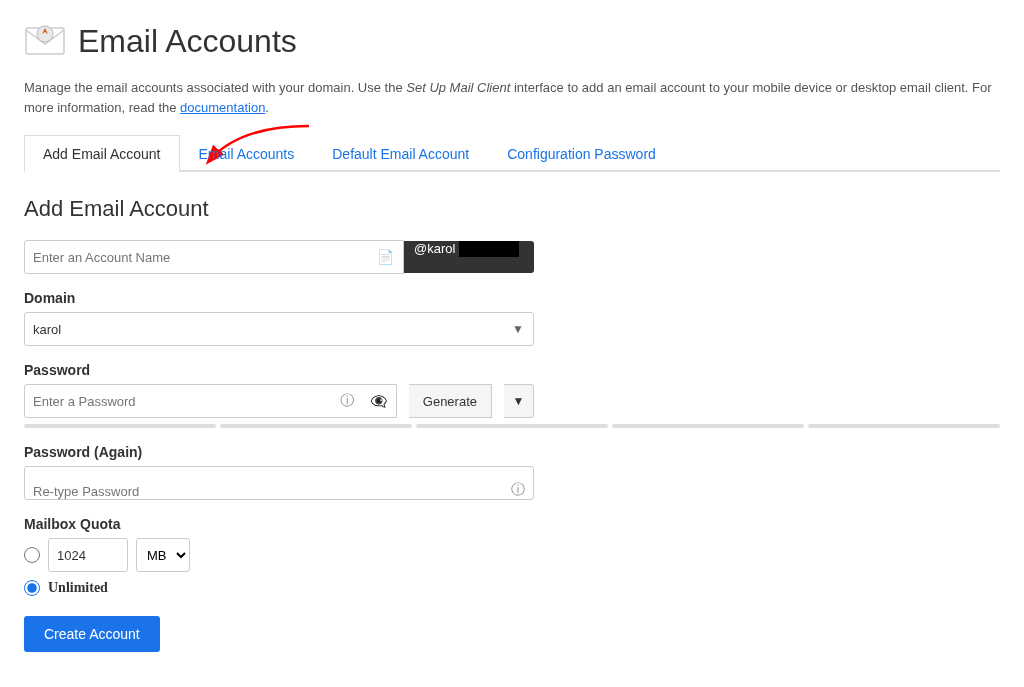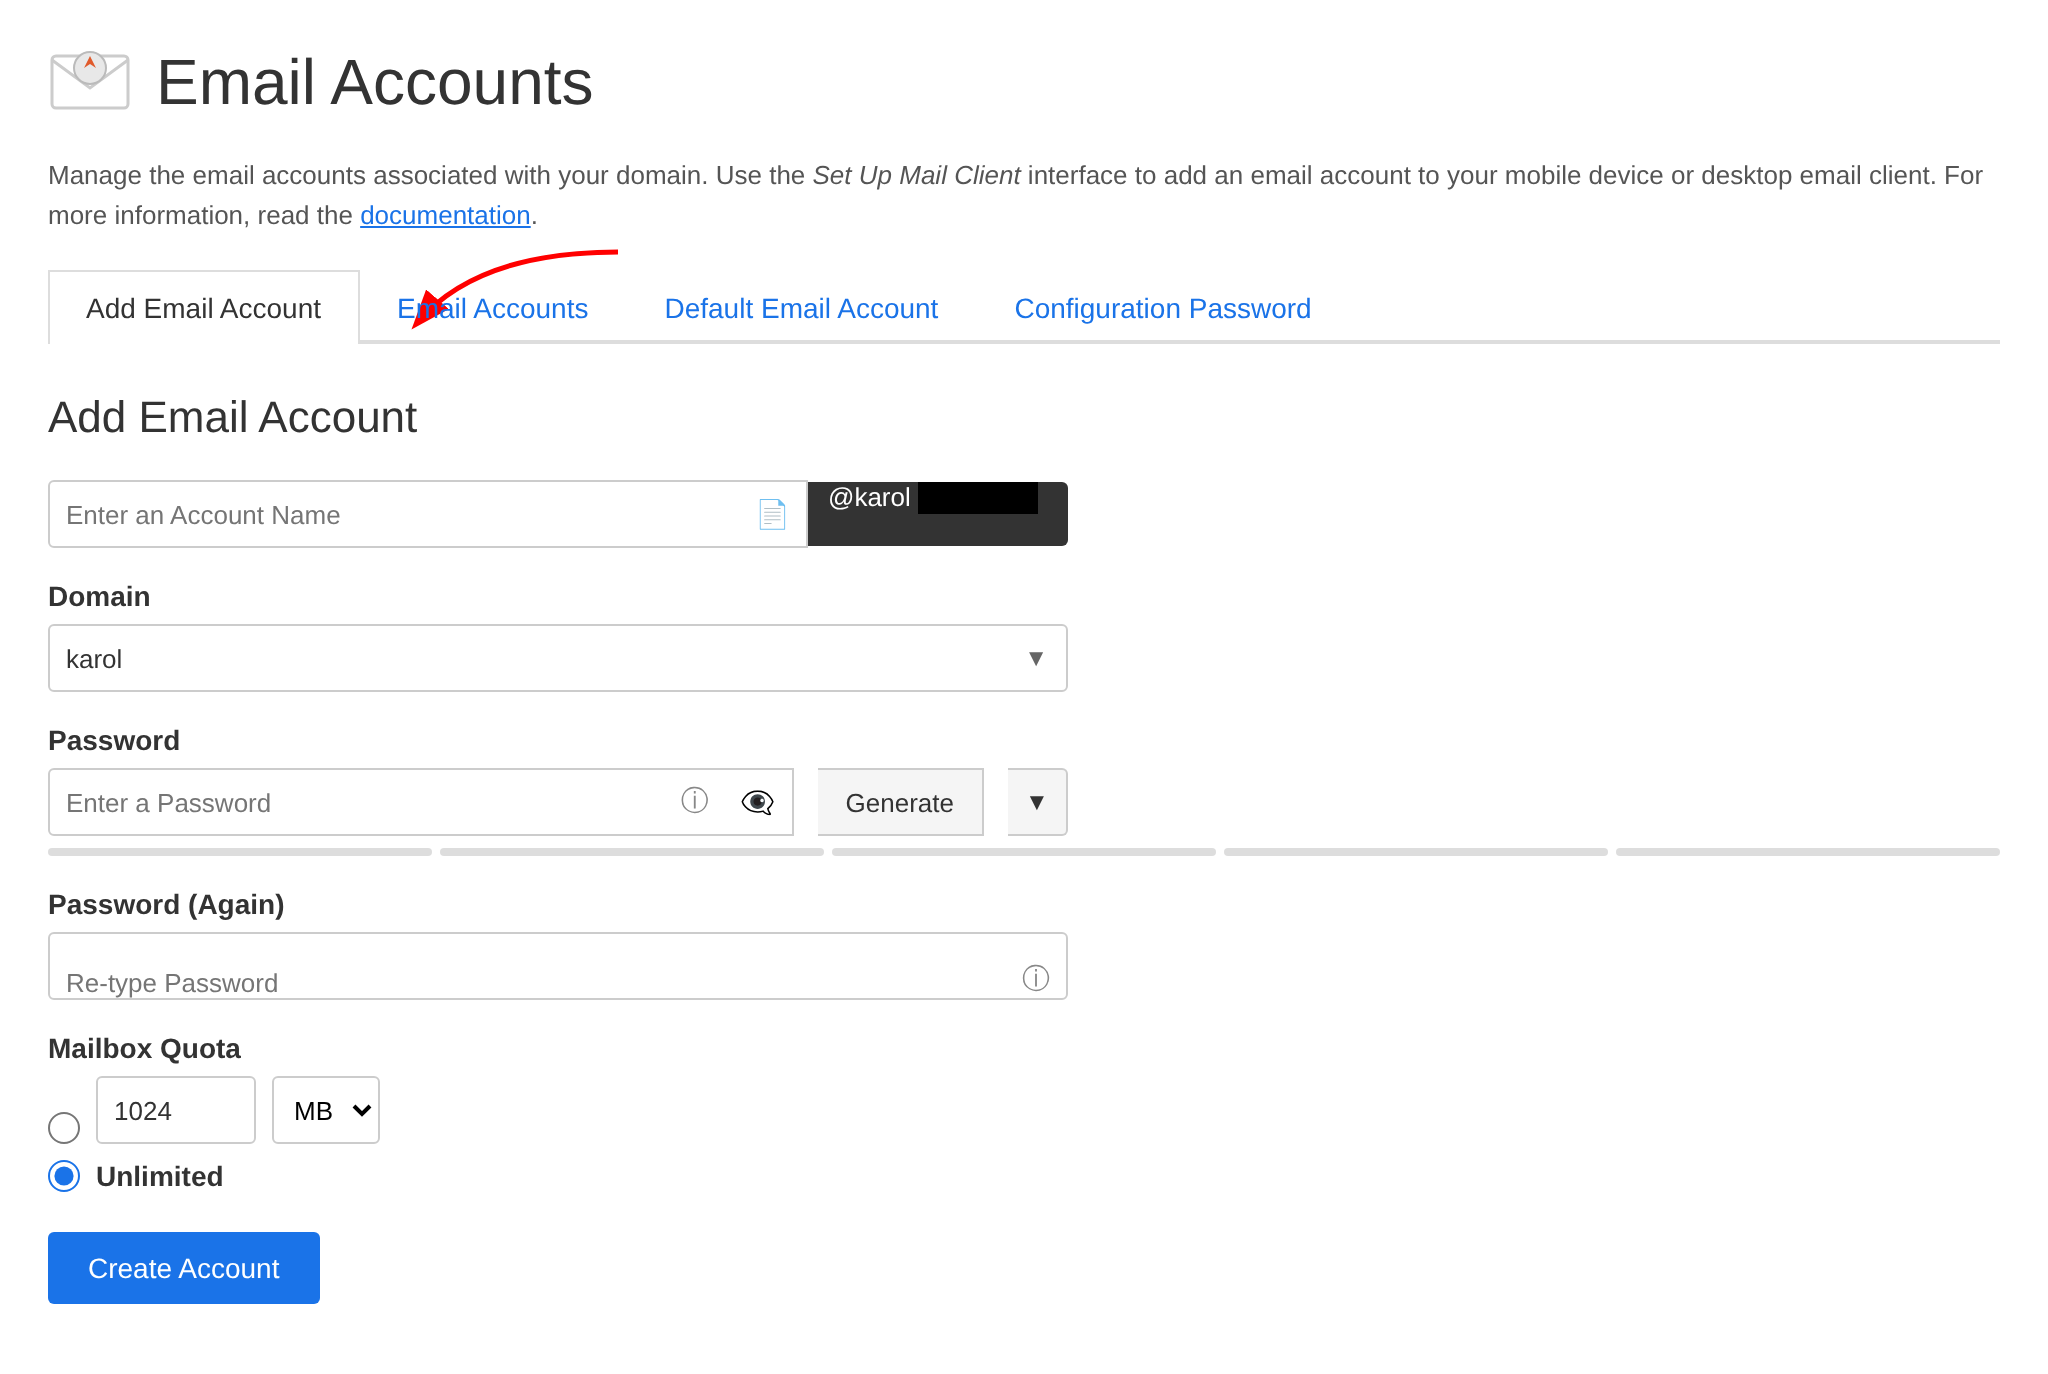--- a/index.html
+++ b/index.html
@@ -232,21 +232,21 @@
       outline: none;
       padding: 0 8px;
       flex: 1;
       font-size: 13px;
       color: #999;
       background: transparent;
     }
     
     .quota-row {
       display: flex;
-      align-items: flex-end;
+      align-items: center;
       gap: 8px;
       margin-bottom: 8px;
     }
     .quota-input {
       width: 80px;
       height: 34px;
       border: 1px solid #ccc;
       border-radius: 3px;
       padding: 0 8px;
       font-size: 13px;
@@ -268,20 +268,21 @@
     }
     .unlimited-row {
       display: flex;
       align-items: center;
       gap: 8px;
       margin-bottom: 20px;
     }
     .unlimited-label {
       font-weight: bold;
       font-size: 14px;
+      font-family: Liberation Serif, serif;
     }
     
     .create-btn {
       background: #1a73e8;
       color: #fff;
       border: none;
       border-radius: 3px;
       padding: 10px 20px;
       font-size: 14px;
       cursor: pointer;

